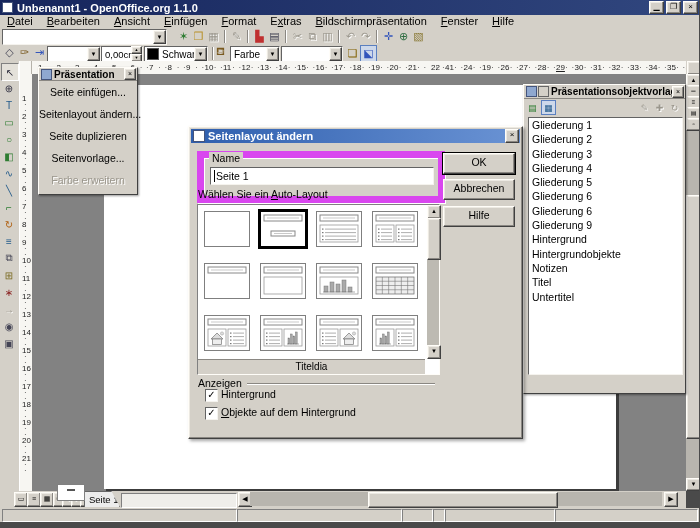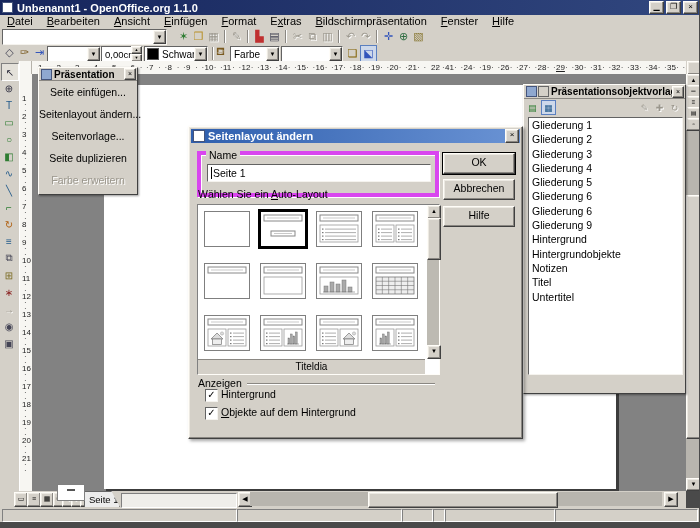--- a/index.html
+++ b/index.html
@@ -46,21 +46,21 @@
   #palette{left:38px;top:67px;width:98px;height:126px;background:#d4d0c8;border:1px solid;border-color:#fffdf8 #404040 #404040 #fffdf8;box-shadow:1px 1px 2px rgba(0,0,0,.4);z-index:5;}
   #palette .ptitle{height:12px;display:flex;align-items:center;border-bottom:1px solid #8a8782;background:#d4d0c8;}
   #palette .ptitle .ttxt{font-weight:bold;font-size:10px;flex:1;margin-left:2px;white-space:nowrap;}
   .mini-x{width:10px;height:10px;font-size:7px;line-height:9px;text-align:center;margin-right:1px;}
   .pal-item{height:22px;line-height:22px;text-align:center;font-size:10.5px;white-space:nowrap;}
   
   #dialog{left:188px;top:126px;width:333px;height:311px;background:#d4d0c8;border:1px solid;border-color:#fffdf8 #404040 #404040 #fffdf8;box-shadow:inset -1px -1px 0 #8a8782,inset 1px 1px 0 #ece9e2,2px 2px 3px rgba(0,0,0,.35);z-index:6;}
   #dlg-title{position:absolute;left:2px;top:2px;right:2px;height:14px;background:linear-gradient(90deg,#2f5fae,#6a93d4);display:flex;align-items:center;}
   #dlg-title .dtxt{color:#fff;font-weight:bold;font-size:11px;margin-left:3px;flex:1;white-space:nowrap;}
   .dlg-x{width:12px;height:12px;font-size:8px;line-height:10px;text-align:center;margin-right:1px;}
-  .groupbox{position:absolute;border:4px solid #d946ef;box-shadow:1px 1px 0 #fff,inset 1px 1px 0 #fff;}
+  .groupbox{position:absolute;border:7px solid #d946ef;box-shadow:1px 1px 0 #fff,inset 1px 1px 0 #fff;}
   .legend{position:absolute;top:-6px;left:5px;background:#d4d0c8;padding:0 3px;font-size:10.5px;}
   .dbtn{position:absolute;width:70px;height:19px;font-size:10.5px;text-align:center;line-height:17px;}
   .default-btn{box-shadow:0 0 0 1px #000,inset -1px -1px 0 #8a8782,inset 1px 1px 0 #ece9e2;}
   #layout-box{position:absolute;left:8px;top:77px;width:241px;height:169px;background:#fff;border:1px solid;border-color:#808080 #fffdf8 #fffdf8 #808080;}
   #layout-grid{position:absolute;left:0;top:0;width:227px;height:154px;background:#fff;overflow:hidden;}
   .lcell{position:absolute;width:46px;height:36px;background:#fff;border:1px solid #7f7f7f;box-sizing:border-box;}
   .lcell.selected{border:3px solid #000;}
   #layout-sb{position:absolute;right:0;top:0;width:12px;height:154px;background:#bdbab2;}
   #layout-caption{position:absolute;left:0;bottom:0;width:227px;height:14px;background:#d4d0c8;border-top:1px solid #8a8782;text-align:center;font-size:10px;line-height:14px;}
   .sb-btn{position:absolute;width:12px;height:12px;font-size:6px;line-height:11px;text-align:center;}
@@ -386,22 +386,22 @@
 
   <div id="palette" class="abs">
     <div class="ptitle">
       <div style="width:9px;height:9px;margin-left:2px;background:#8fa8d0;border:1px solid #44547c;"></div>
       <span class="ttxt">Präsentation</span>
       <div class="mini-x btn">×</div>
     </div>
     <div id="palette-items">
         <div class="pal-item">Seite einfügen...</div>
         <div class="pal-item">Seitenlayout ändern...</div>
+        <div class="pal-item">Seite duplizieren</div>
         <div class="pal-item">Seitenvorlage...</div>
-        <div class="pal-item">Seite duplizieren</div>
         <div class="pal-item disabled">Farbe erweitern</div>
       </div>
   </div>
 
   <div id="dialog" class="abs">
     <div id="dlg-title">
       <div style="width:10px;height:10px;margin-left:2px;background:#fff;border:1px solid #44547c;"></div>
       <span class="dtxt">Seitenlayout ändern</span>
       <div class="dlg-x btn">×</div>
     </div>

